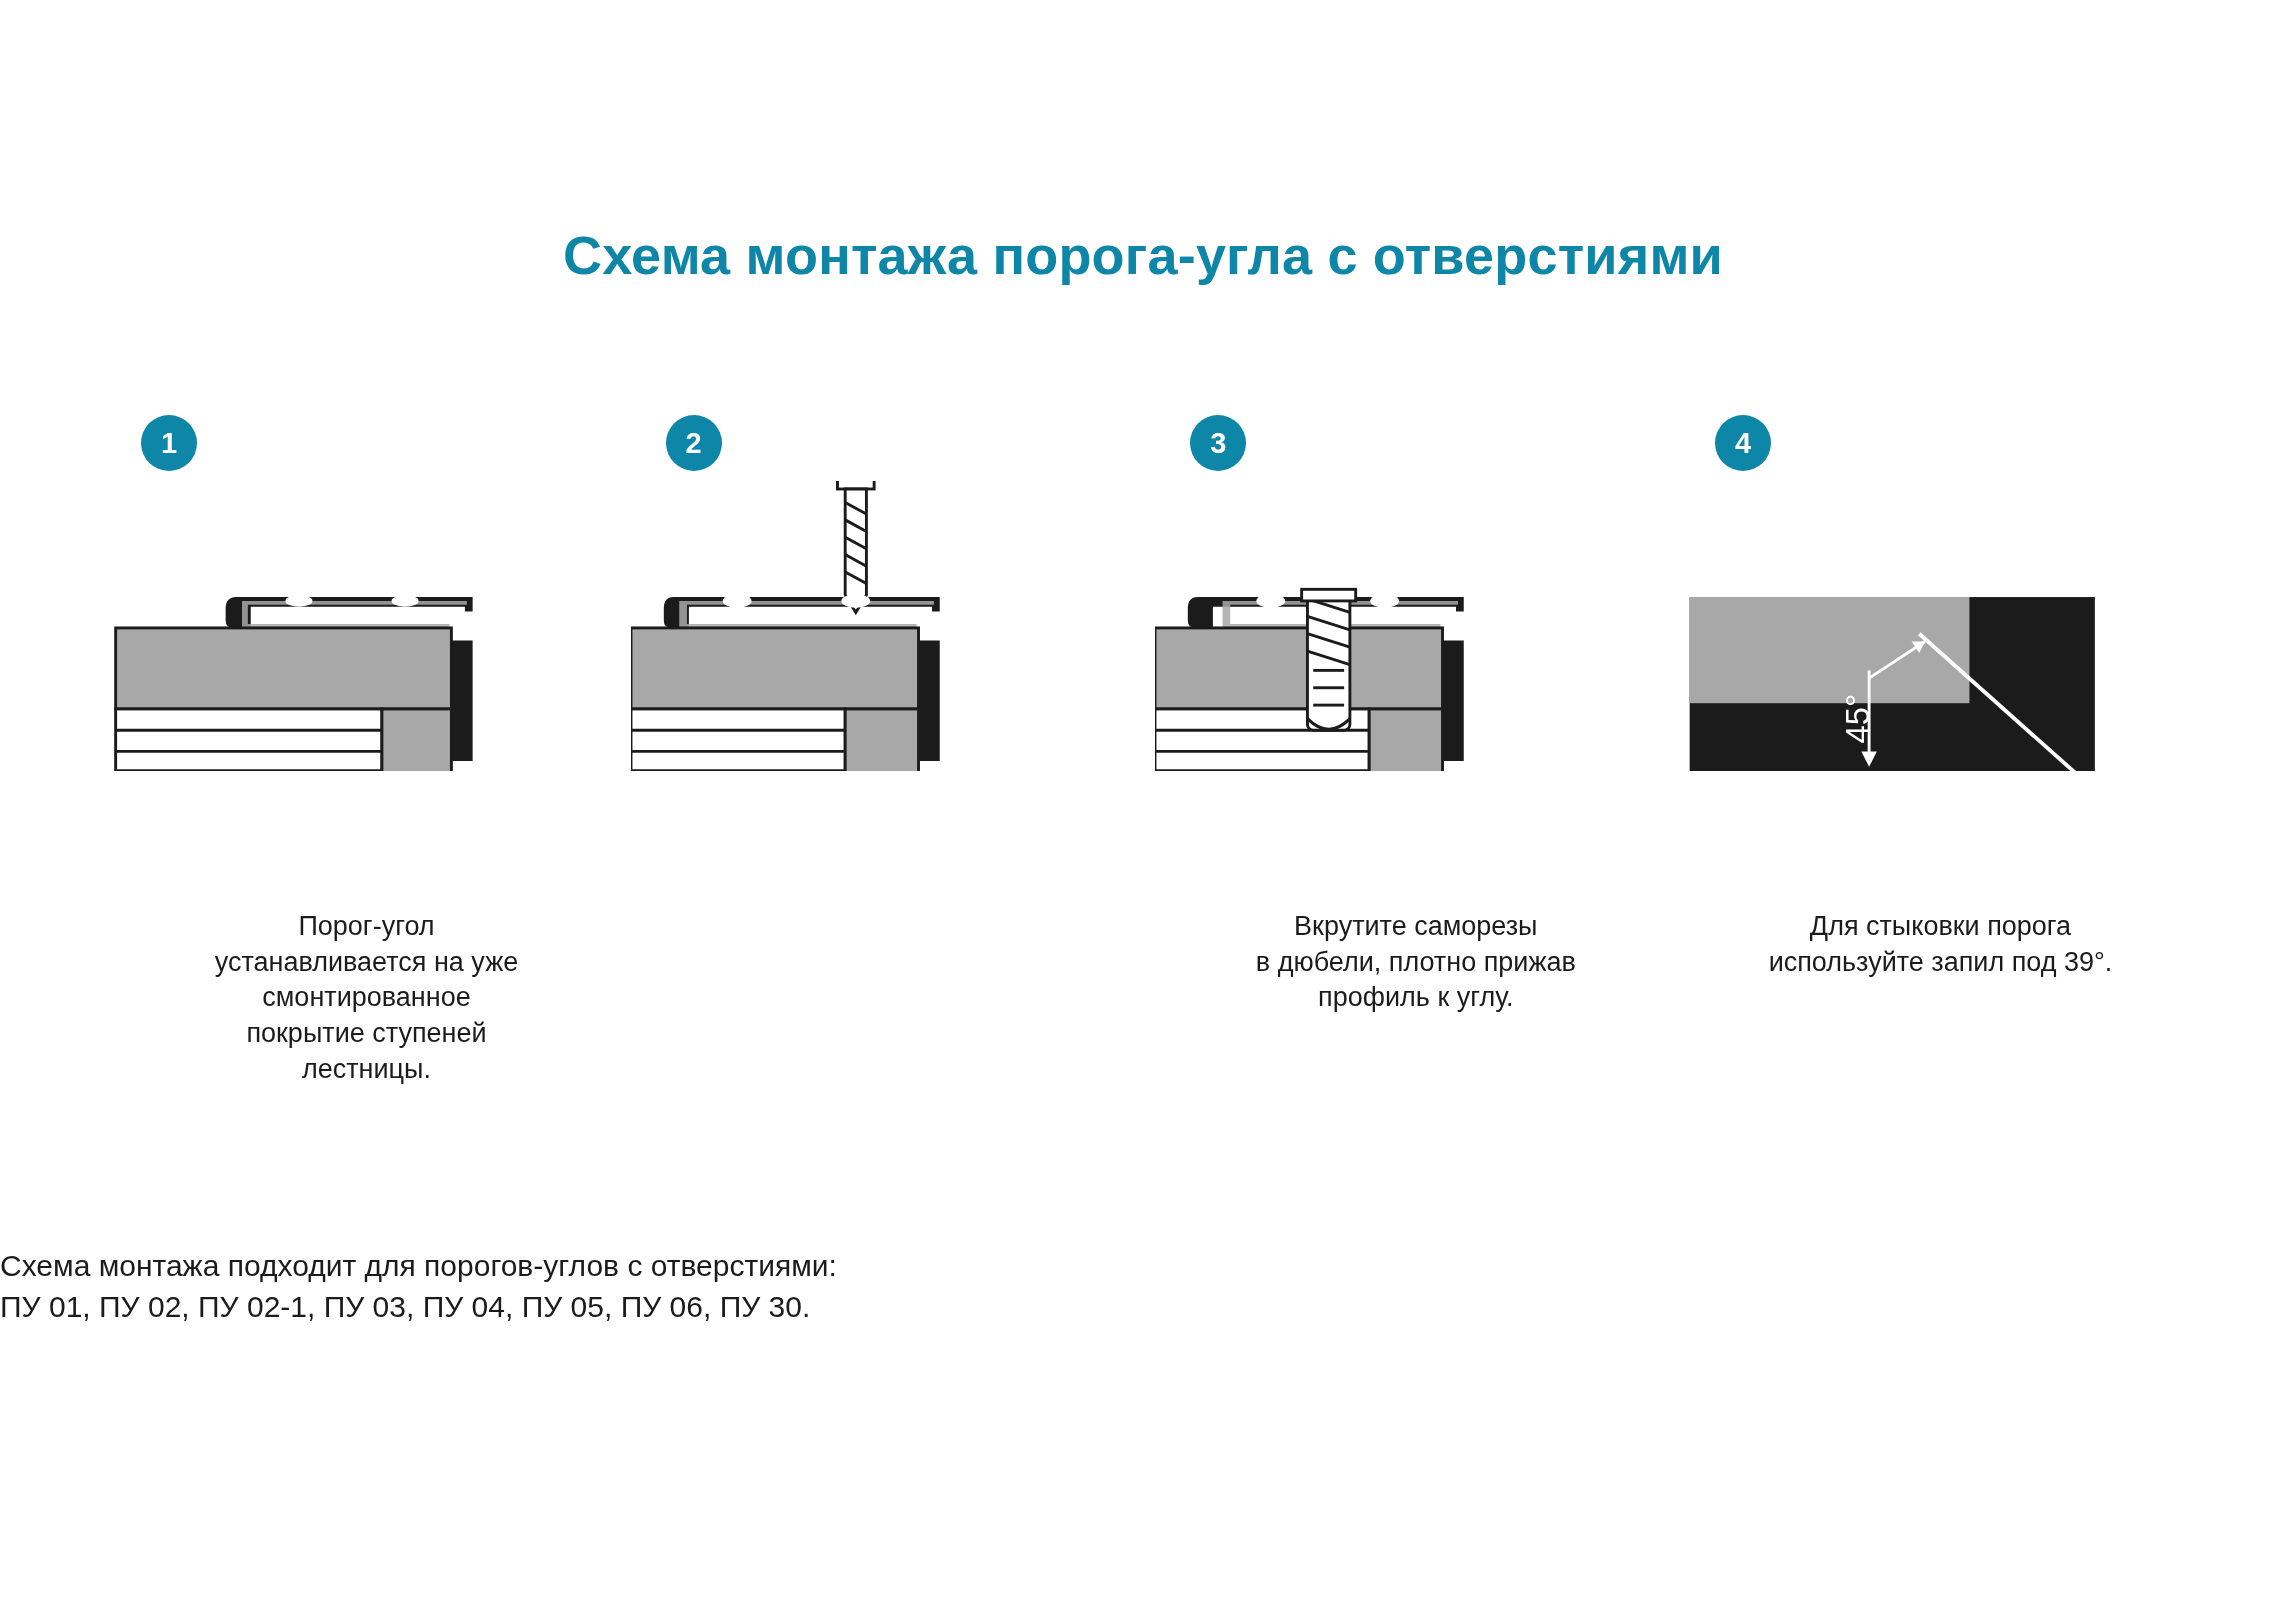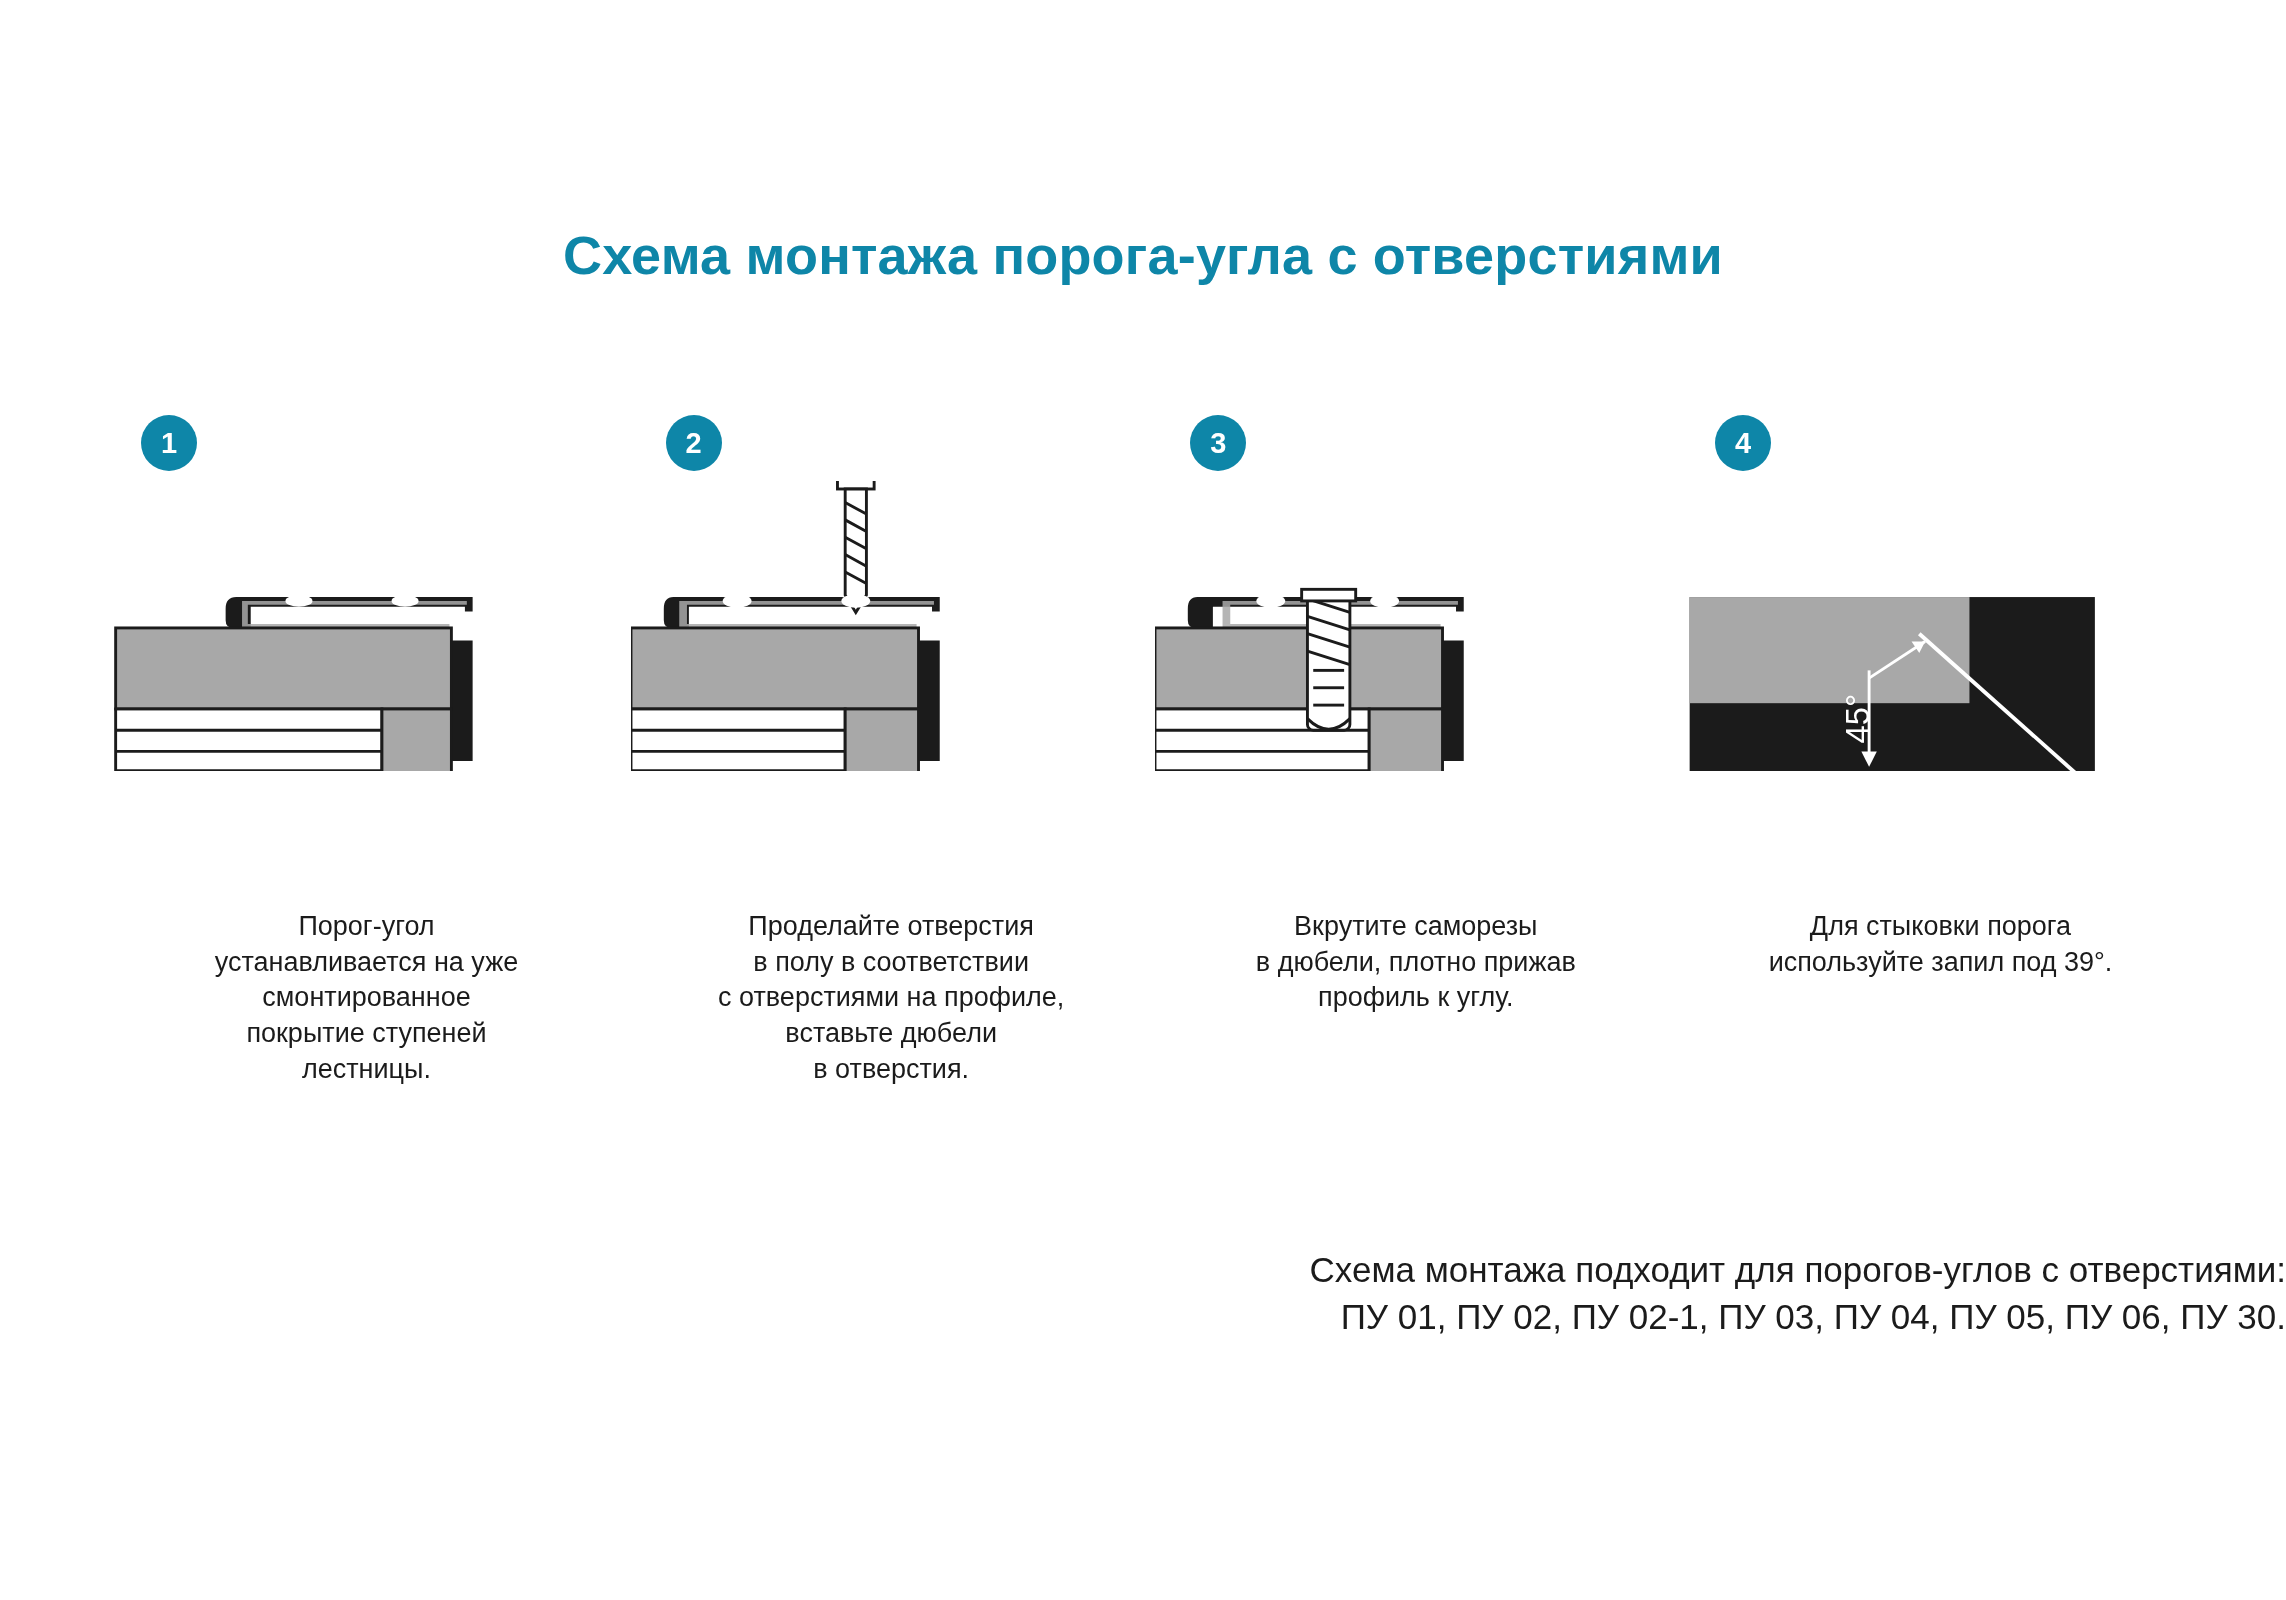--- a/index.html
+++ b/index.html
@@ -73,22 +73,22 @@
     font-size: 27px;
     line-height: 1.32;
     color: #1b1b1b;
     white-space: pre-line;
   }
   .footer {
     position: absolute;
     top: 1246px;
     left: 0;
     width: 2286px;
-    text-align: right;
-    font-size: 35px;
+    text-align: left;
+    font-size: 30px;
     line-height: 1.35;
     color: #1b1b1b;
     white-space: pre-line;
   }
 </style>
 </head>
 <body>
 
 <div class="page">
 
@@ -146,25 +146,20 @@
           <ellipse cx="233" cy="124" rx="15" ry="7" fill="#ffffff"></ellipse>
 
           <rect x="0" y="152" width="298" height="84" fill="#a8a8a8" stroke="#1b1b1b" stroke-width="3"></rect>
           <rect x="0" y="236" width="222" height="84" fill="#ffffff" stroke="#1b1b1b" stroke-width="3"></rect>
           <line x1="0" y1="258" x2="222" y2="258" stroke="#1b1b1b" stroke-width="3"></line>
           <line x1="0" y1="280" x2="222" y2="280" stroke="#1b1b1b" stroke-width="3"></line>
           <line x1="0" y1="300" x2="222" y2="300" stroke="#1b1b1b" stroke-width="3"></line>
           <rect x="222" y="236" width="76" height="84" fill="#a8a8a8" stroke="#1b1b1b" stroke-width="3"></rect>
         </svg>
       </div>
-      <div class="caption">Проделайте отверстия
-в полу в соответствии
-с отверстиями на профиле,
-вставьте дюбели
-в отверстия.</div>
     </div>
 
     <div class="step">
       <div class="badge">3</div>
       <div class="art">
         <svg width="521" height="290" viewBox="0 0 540 300">
 
           <path d="M44 120 L320 120 L320 135 L312 135 L312 130 L60 130 L60 165 L320 165 L320 290 L298 290 L298 152 L42 152 Q34 152 34 144 L34 132 Q34 120 44 120 Z" fill="#1b1b1b"></path>
           <path d="M70 124 L314 124 L314 128 L78 128 L78 148 L296 148 L296 152 L70 152 Z" fill="#a8a8a8" opacity="0.85"></path>
           <ellipse cx="120" cy="124" rx="15" ry="7" fill="#ffffff"></ellipse>

